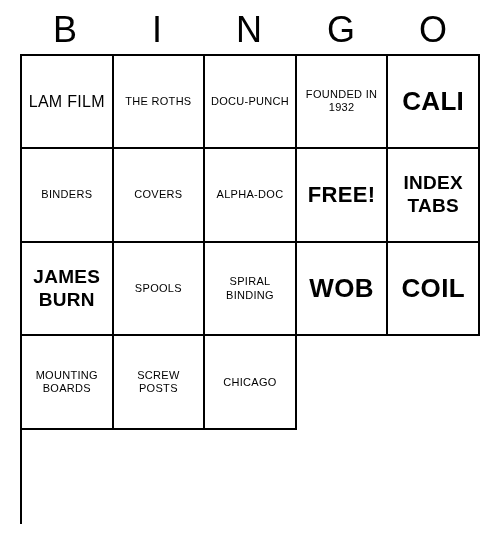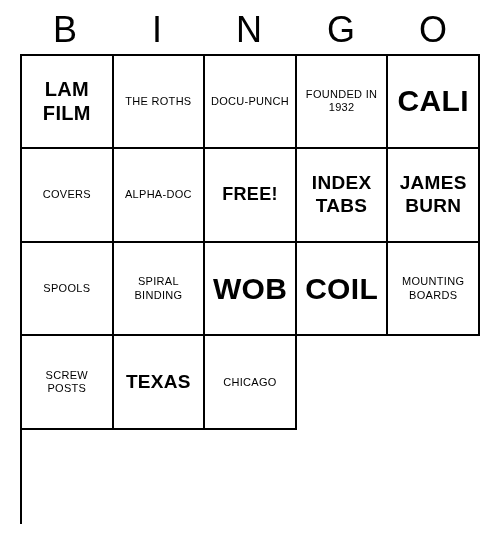--- a/index.html
+++ b/index.html
@@ -46,33 +46,33 @@
       padding: 4px 3px;
       line-height: 1.2;
     }
     .cell-text {
       font-size: 11px;
       font-weight: normal;
       letter-spacing: 0.3px;
       text-transform: uppercase;
     }
     .cell-text.large {
-      font-size: 20px;
-      font-weight: bold;
+      font-size: 16px;
+      font-weight: normal;
     }
     .cell-text.xlarge {
-      font-size: 30px;
+      font-size: 26px;
       font-weight: bold;
     }
     .cell-text.medium {
       font-size: 19px;
       font-weight: bold;
     }
     .cell-text.free {
-      font-size: 18px;
+      font-size: 22px;
       font-weight: bold;
     }
   </style>
 </head>
 <body>
 
 <div class="bingo-header">
 <div class="bingo-header-cell">B</div>
     <div class="bingo-header-cell">I</div>
     <div class="bingo-header-cell">N</div>
@@ -88,20 +88,23 @@
       <span class="cell-text">THE ROTHS</span>
     </div>
     <div class="bingo-cell">
       <span class="cell-text">DOCU-PUNCH</span>
     </div>
     <div class="bingo-cell">
       <span class="cell-text">FOUNDED IN 1932</span>
     </div>
     <div class="bingo-cell">
       <span class="cell-text xlarge">CALI</span>
+    </div>
+    <div class="bingo-cell">
+      <span class="cell-text">BINDERS</span>
     </div>
     <div class="bingo-cell">
       <span class="cell-text">COVERS</span>
     </div>
     <div class="bingo-cell">
       <span class="cell-text">ALPHA-DOC</span>
     </div>
     <div class="bingo-cell">
       <span class="cell-text free">FREE!</span>
     </div>
@@ -123,18 +126,15 @@
     <div class="bingo-cell">
       <span class="cell-text xlarge">COIL</span>
     </div>
     <div class="bingo-cell">
       <span class="cell-text">MOUNTING BOARDS</span>
     </div>
     <div class="bingo-cell">
       <span class="cell-text">SCREW POSTS</span>
     </div>
     <div class="bingo-cell">
-      <span class="cell-text medium">TEXAS</span>
-    </div>
-    <div class="bingo-cell">
       <span class="cell-text">CHICAGO</span>
     </div>
   </div>
 
 </body></html>

